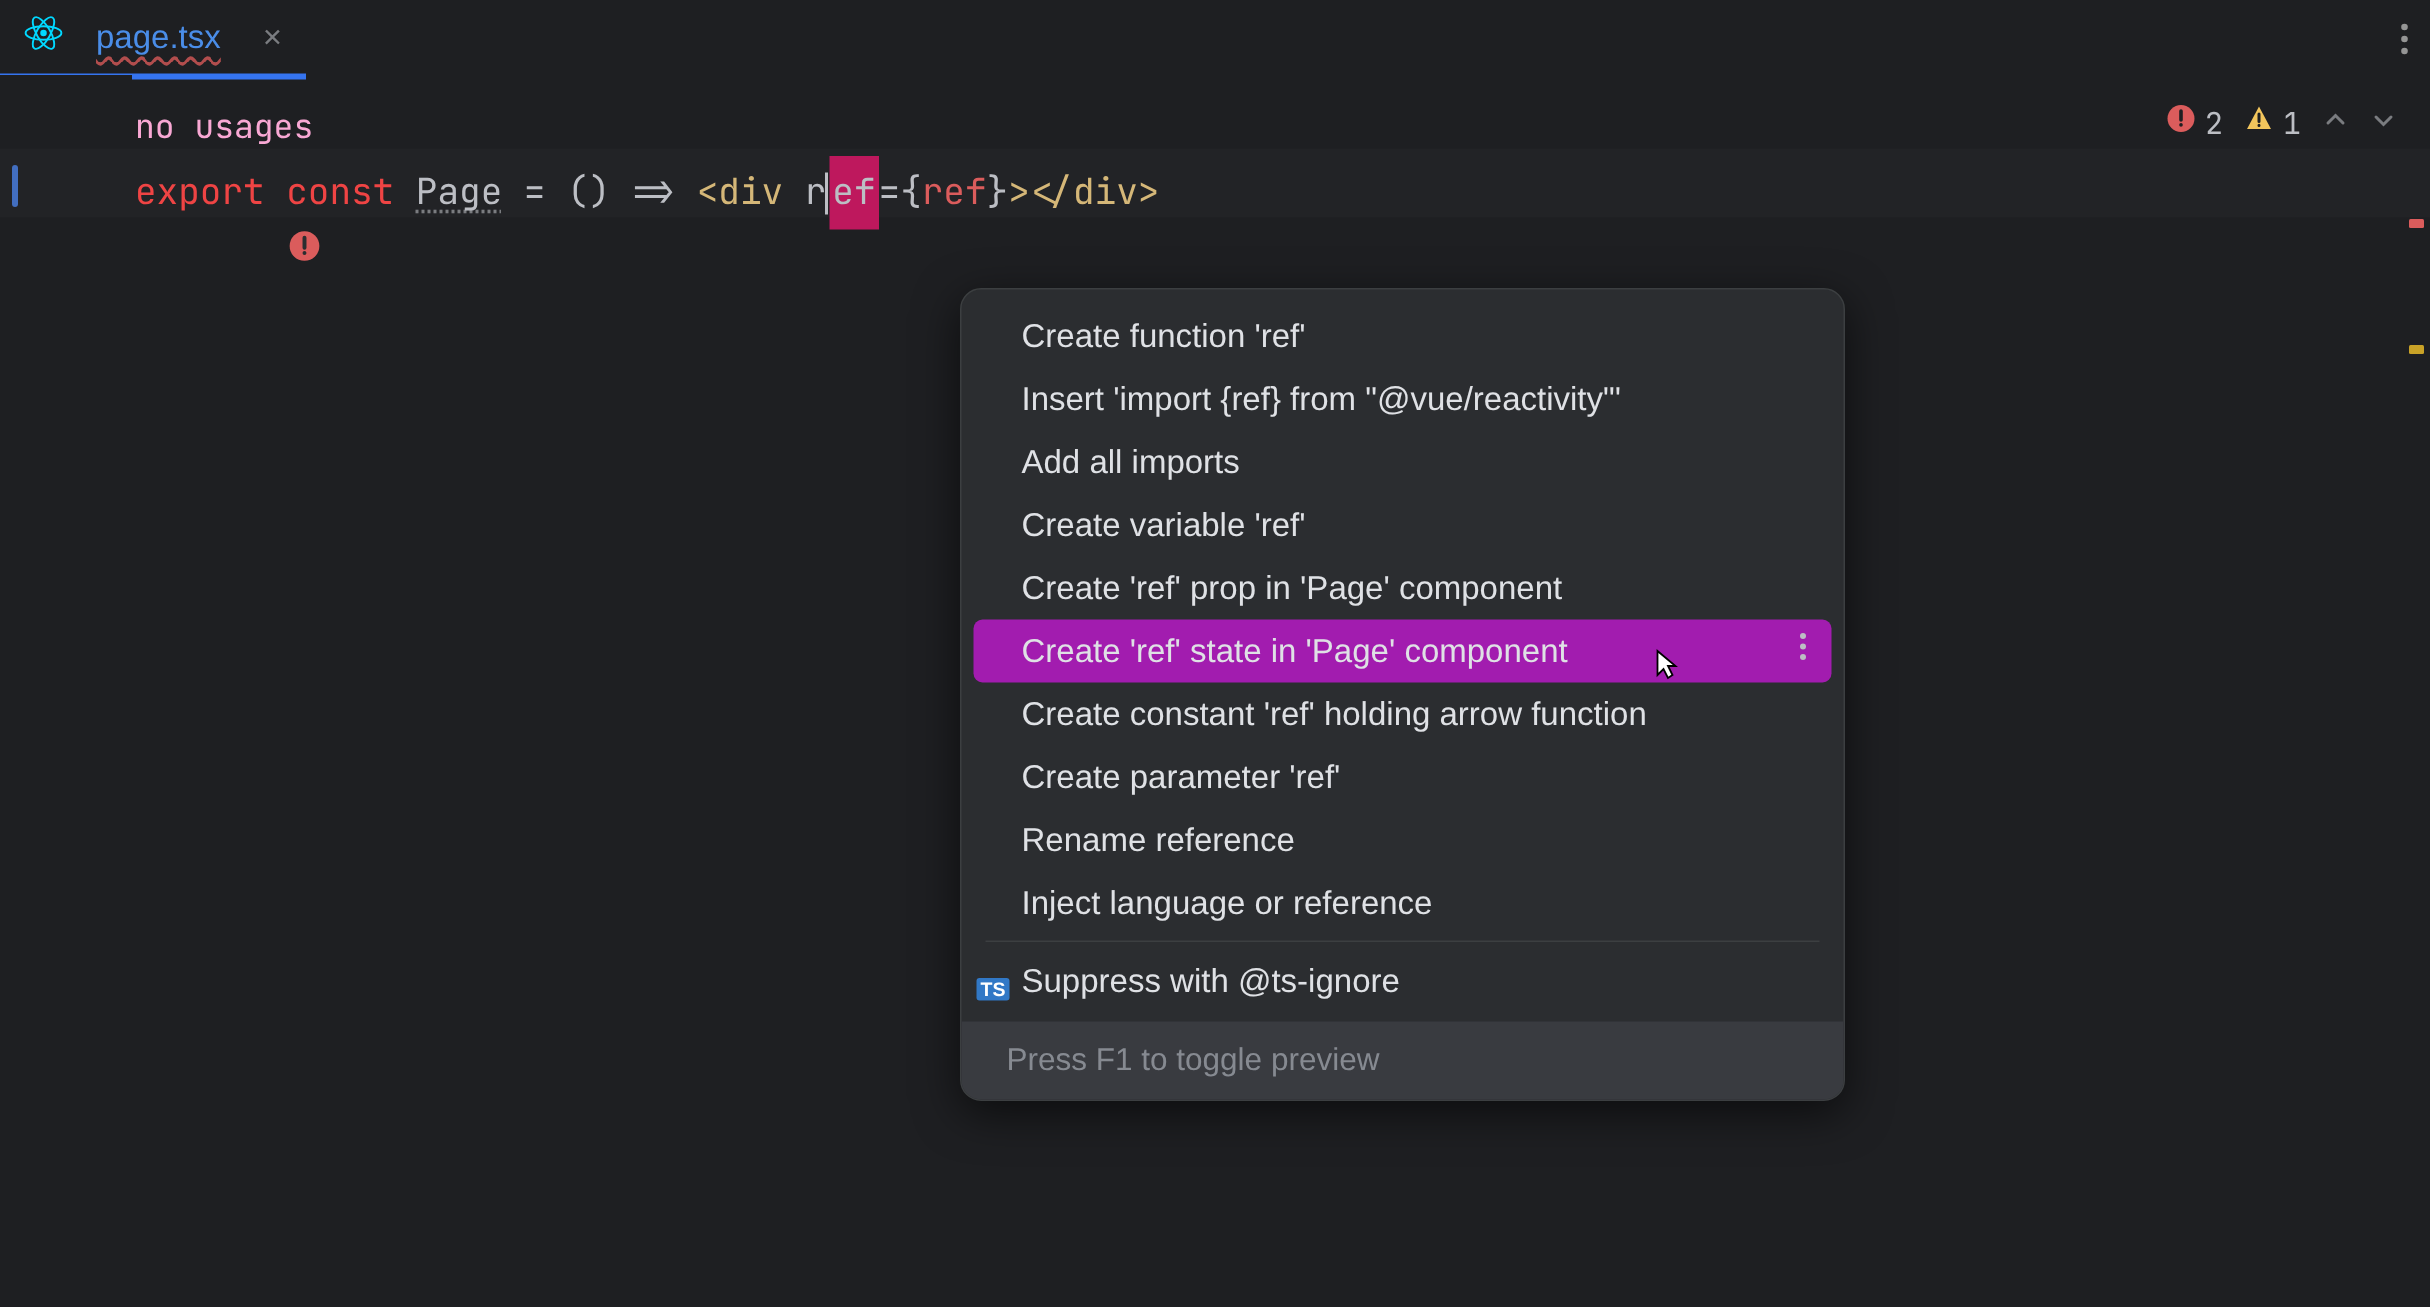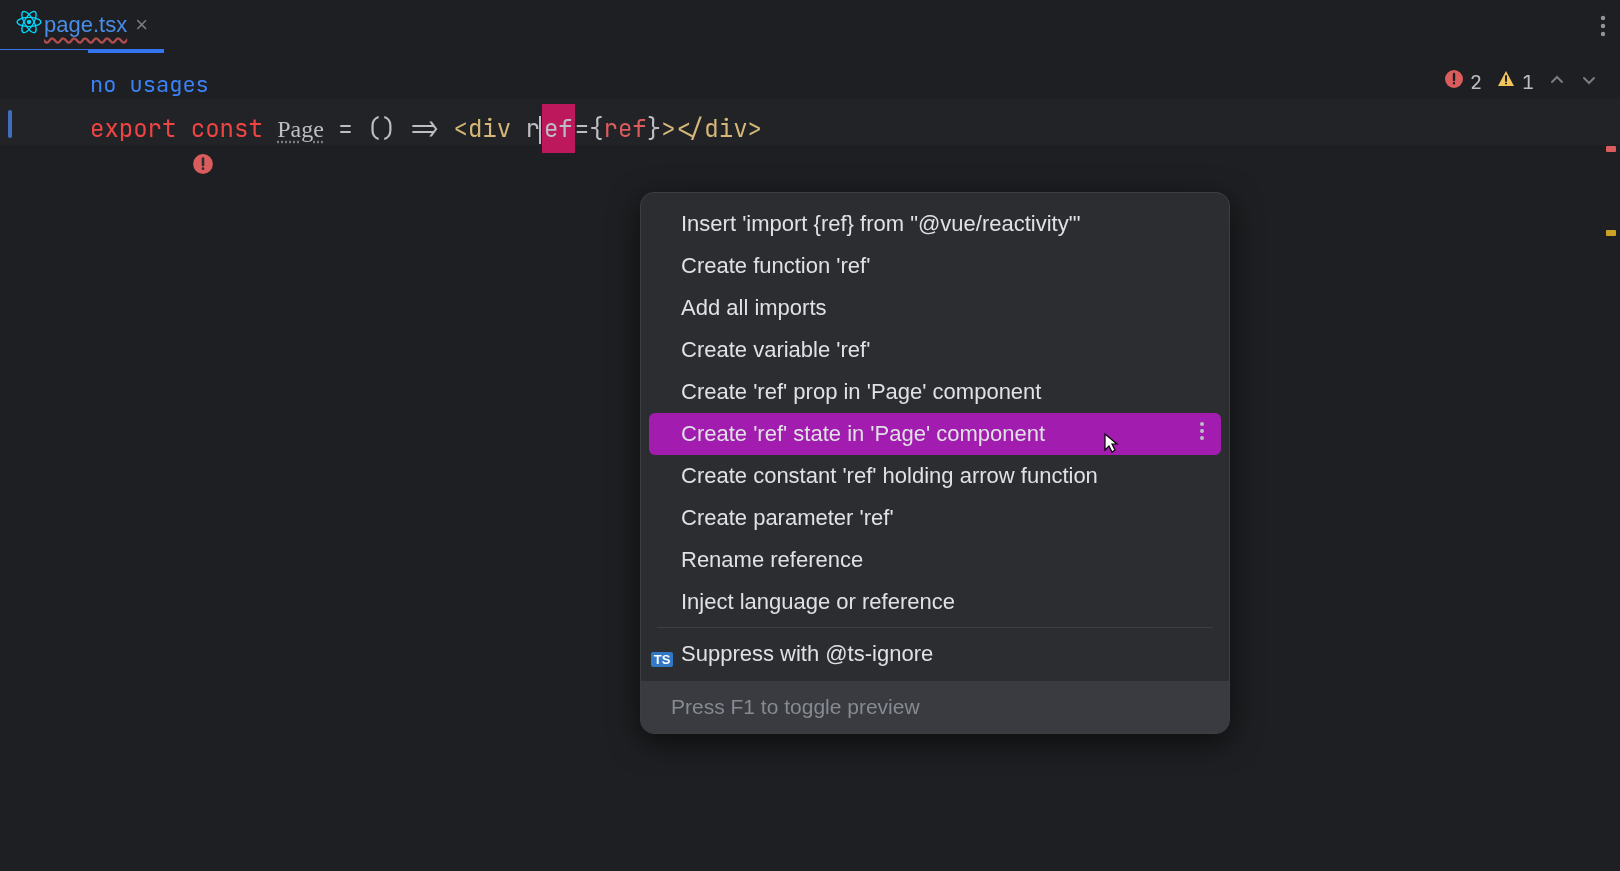--- a/index.html
+++ b/index.html
@@ -24,21 +24,21 @@
       display: flex;
       align-items: center;
       background: #1e1f22;
       position: relative;
     }
     .tab {
       display: flex;
       align-items: center;
       padding: 0 16px;
       height: 100%;
-      gap: 2px;
+      gap: 22px;
       position: relative;
     }
     .tab-underline {
       position: absolute;
       bottom: -3px;
       left: 0;
       right: 0;
       height: 4px;
       background: #3574f0;
     }
@@ -94,38 +94,38 @@
       color: #db5c5c;
       font-size: 22px;
     }
     .code-area {
       flex: 1;
       position: relative;
       font-family: "JetBrains Mono", "Consolas", monospace;
       font-size: 24px;
     }
     .usages-line {
-      color: #3b82f6;
+      color: #f9a8d4;
       font-size: 22px;
       padding-top: 20px;
       padding-left: 2px;
     }
     .code-line {
       padding-top: 14px;
       padding-left: 2px;
       white-space: pre;
       line-height: 32px;
     }
     .code-line-highlight {
       background: rgba(255,255,255,0.02);
       margin-left: -90px;
       padding-left: 92px;
     }
     .kw { color: #ef4444; }
-    .ident { color: #bcbec4; text-decoration: underline dotted #7a7c80; text-underline-offset: 4px; font-family: Liberation Serif, serif;}
+    .ident { color: #bcbec4; text-decoration: underline dotted #7a7c80; text-underline-offset: 4px;}
     .op { color: #bcbec4; }
     .paren { color: #bcbec4; }
     .tag { color: #d5b778; }
     .attr { color: #bcbec4; }
     .ref-var { color: #db5c5c; }
     .brace { color: #bcbec4; }
     .angle { color: #d5b778; }
     .cursor-caret {
       display: inline-block;
       width: 0;
@@ -355,22 +355,22 @@
 
     <div class="scrollbar-track">
       <div class="scroll-marker-err" style="top:96px"></div>
       <div class="scroll-marker-warn" style="top:180px"></div>
     </div>
 
   </div>
 
   <div class="popup">
     <div class="popup-list">
+      <div class="popup-item">Create function 'ref'</div>
       <div class="popup-item">Insert 'import {ref} from "@vue/reactivity"'</div>
-      <div class="popup-item">Create function 'ref'</div>
       <div class="popup-item">Add all imports</div>
       <div class="popup-item">Create variable 'ref'</div>
       <div class="popup-item">Create 'ref' prop in 'Page' component</div>
       <div class="popup-item selected">
         <span>Create 'ref' state in 'Page' component</span>
         <span class="item-more">
           <svg width="6" height="20" viewBox="0 0 6 20">
             <circle cx="3" cy="3" r="2" fill="#bcbec4"></circle>
             <circle cx="3" cy="10" r="2" fill="#bcbec4"></circle>
             <circle cx="3" cy="17" r="2" fill="#bcbec4"></circle>

